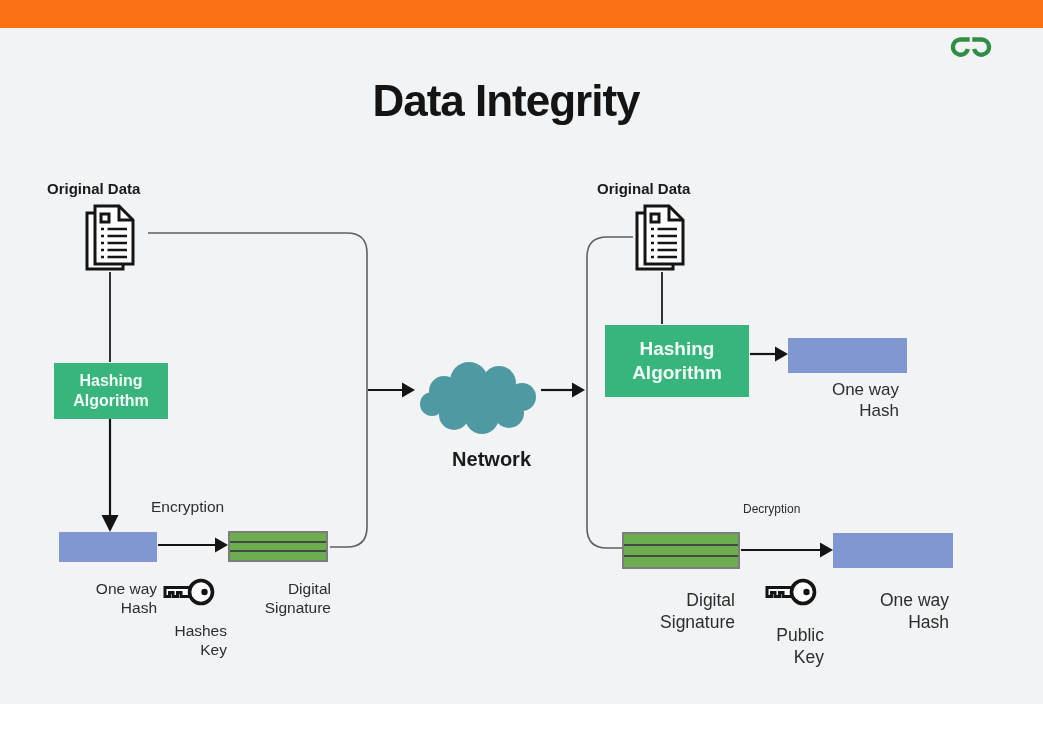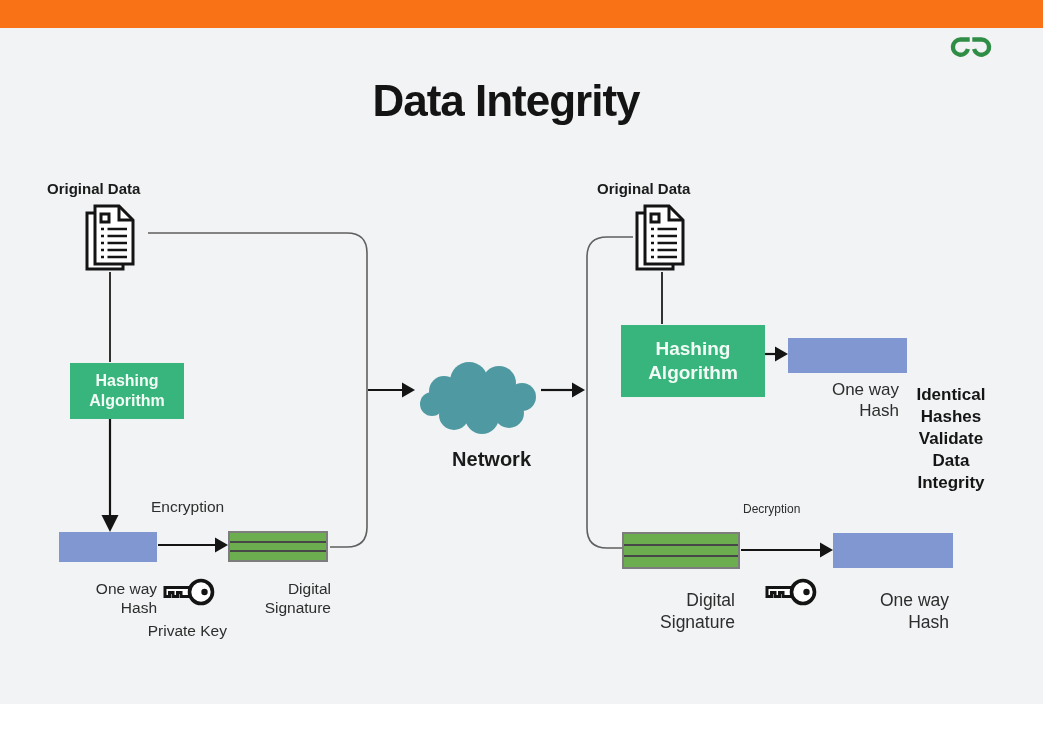--- a/index.html
+++ b/index.html
@@ -12,21 +12,21 @@
     position:absolute;left:506px;top:76px;transform:translateX(-50%);
     font-size:44px;font-weight:800;letter-spacing:-1px;color:#141414;white-space:nowrap;
   }
   .logo{position:absolute;left:947px;top:33px;width:48px;height:26px;}
   .wires{position:absolute;left:0;top:0;width:1043px;height:746px;pointer-events:none;}
   .lbl{position:absolute;font-size:15.5px;color:#2d2d2d;line-height:1.25;}
   .lbl.ctr{text-align:right;}
   .lbl.bold{font-weight:bold;color:#1a1a1a;}
   .greenbox{
     position:absolute;background:#38b57c;color:#f2fbf6;font-weight:bold;
-    display:flex;align-items:center;justify-content:center;text-align:center;line-height:1.25;margin-left:16px;
+    display:flex;align-items:center;justify-content:center;text-align:center;line-height:1.25;
   }
   .gb-left{left:54px;top:363px;width:114px;height:56px;font-size:16px;}
   .gb-right{left:605px;top:325px;width:144px;height:72px;font-size:19px;}
   .bluebox{position:absolute;background:#8097d2;}
   .bb-left{left:59px;top:532px;width:98px;height:30px;}
   .bb-right-top{left:788px;top:338px;width:119px;height:35px;}
   .bb-right-bottom{left:833px;top:533px;width:120px;height:35px;}
   .stripebox{
     position:absolute;display:flex;flex-direction:column;gap:2px;
     background:#474747;border:2px solid #7d7d7d;box-sizing:border-box;
@@ -114,21 +114,21 @@
   </div>
   <div class="lbl ctr" style="left:231px;top:579px;width:100px;">Digital Signature</div>
 
   <div class="icon" style="left:160px;top:577px;">
     <svg width="56" height="30" viewBox="0 0 56 30">
       <path d="M30 10.5 H5 V19.5 H9.5 V15.5 H13 V19.5 H17.5 V15.5 H21 V19.5 H30" fill="#ffffff" stroke="#141414" stroke-width="3"></path>
       <circle cx="41" cy="15" r="11.5" fill="#ffffff" stroke="#141414" stroke-width="3.6"></circle>
       <circle cx="44.5" cy="15" r="3.2" fill="#141414"></circle>
     </svg>
   </div>
-  <div class="lbl ctr" style="left:147px;top:621px;width:80px;">Private Key</div>
+  <div class="lbl ctr" style="left:147px;top:621px;width:80px;">Hashes Key</div>
 
   <div class="icon" style="left:414px;top:357px;">
     <svg width="126" height="80" viewBox="0 0 126 80">
       <g fill="#4f9aa2">
         <circle cx="30" cy="34" r="15"></circle>
           <circle cx="55" cy="24" r="19"></circle>
         <circle cx="85" cy="26" r="17"></circle>
           <circle cx="108" cy="40" r="14"></circle>
         <circle cx="95" cy="56" r="15"></circle>
           <circle cx="68" cy="60" r="17"></circle>
@@ -156,34 +156,34 @@
         <path d="M17 53 H20 M23.5 53 H43"></path>
       </g>
     </svg>
   </div>
 
   <div class="greenbox gb-right">Hashing Algorithm</div>
 
   <div class="bluebox bb-right-top"></div>
   <div class="lbl ctr" style="left:797px;top:379px;width:102px;font-size:17px;">One way Hash</div>
 
-  <div class="note">Identical Hashes Validate Data Integrity</div>
 
   <div class="lbl" style="left:743px;top:502px;font-size:12px;">Decryption</div>
 
   <div class="stripebox sb-right">
     <div class="stripe"></div>
     <div class="stripe"></div>
     <div class="stripe"></div>
   </div>
   <div class="lbl ctr" style="left:613px;top:590px;width:122px;font-size:17.5px;">Digital Signature</div>
 
   <div class="icon" style="left:762px;top:577px;">
     <svg width="56" height="30" viewBox="0 0 56 30">
       <path d="M30 10.5 H5 V19.5 H9.5 V15.5 H13 V19.5 H17.5 V15.5 H21 V19.5 H30" fill="#ffffff" stroke="#141414" stroke-width="3"></path>
       <circle cx="41" cy="15" r="11.5" fill="#ffffff" stroke="#141414" stroke-width="3.6"></circle>
       <circle cx="44.5" cy="15" r="3.2" fill="#141414"></circle>
     </svg>
   </div>
+  <div class="lbl ctr" style="left:752px;top:625px;width:72px;font-size:17.5px;">Public Key</div>
 
   <div class="bluebox bb-right-bottom"></div>
   <div class="lbl ctr" style="left:847px;top:590px;width:102px;font-size:17.5px;">One way Hash</div>
 </div>
 
 </body></html>

